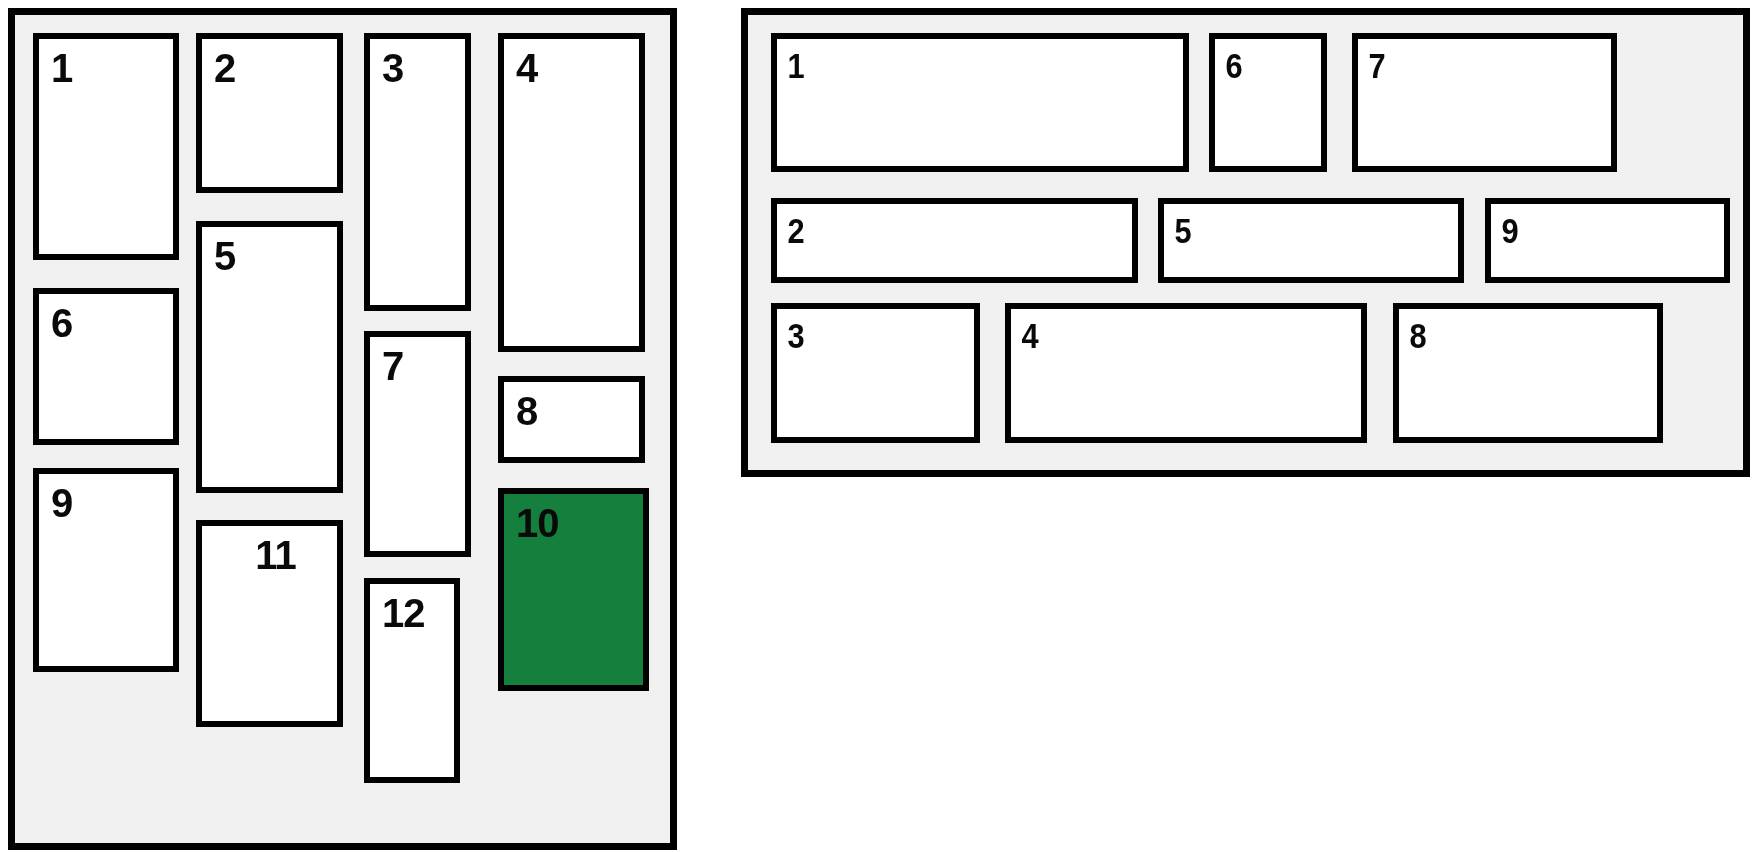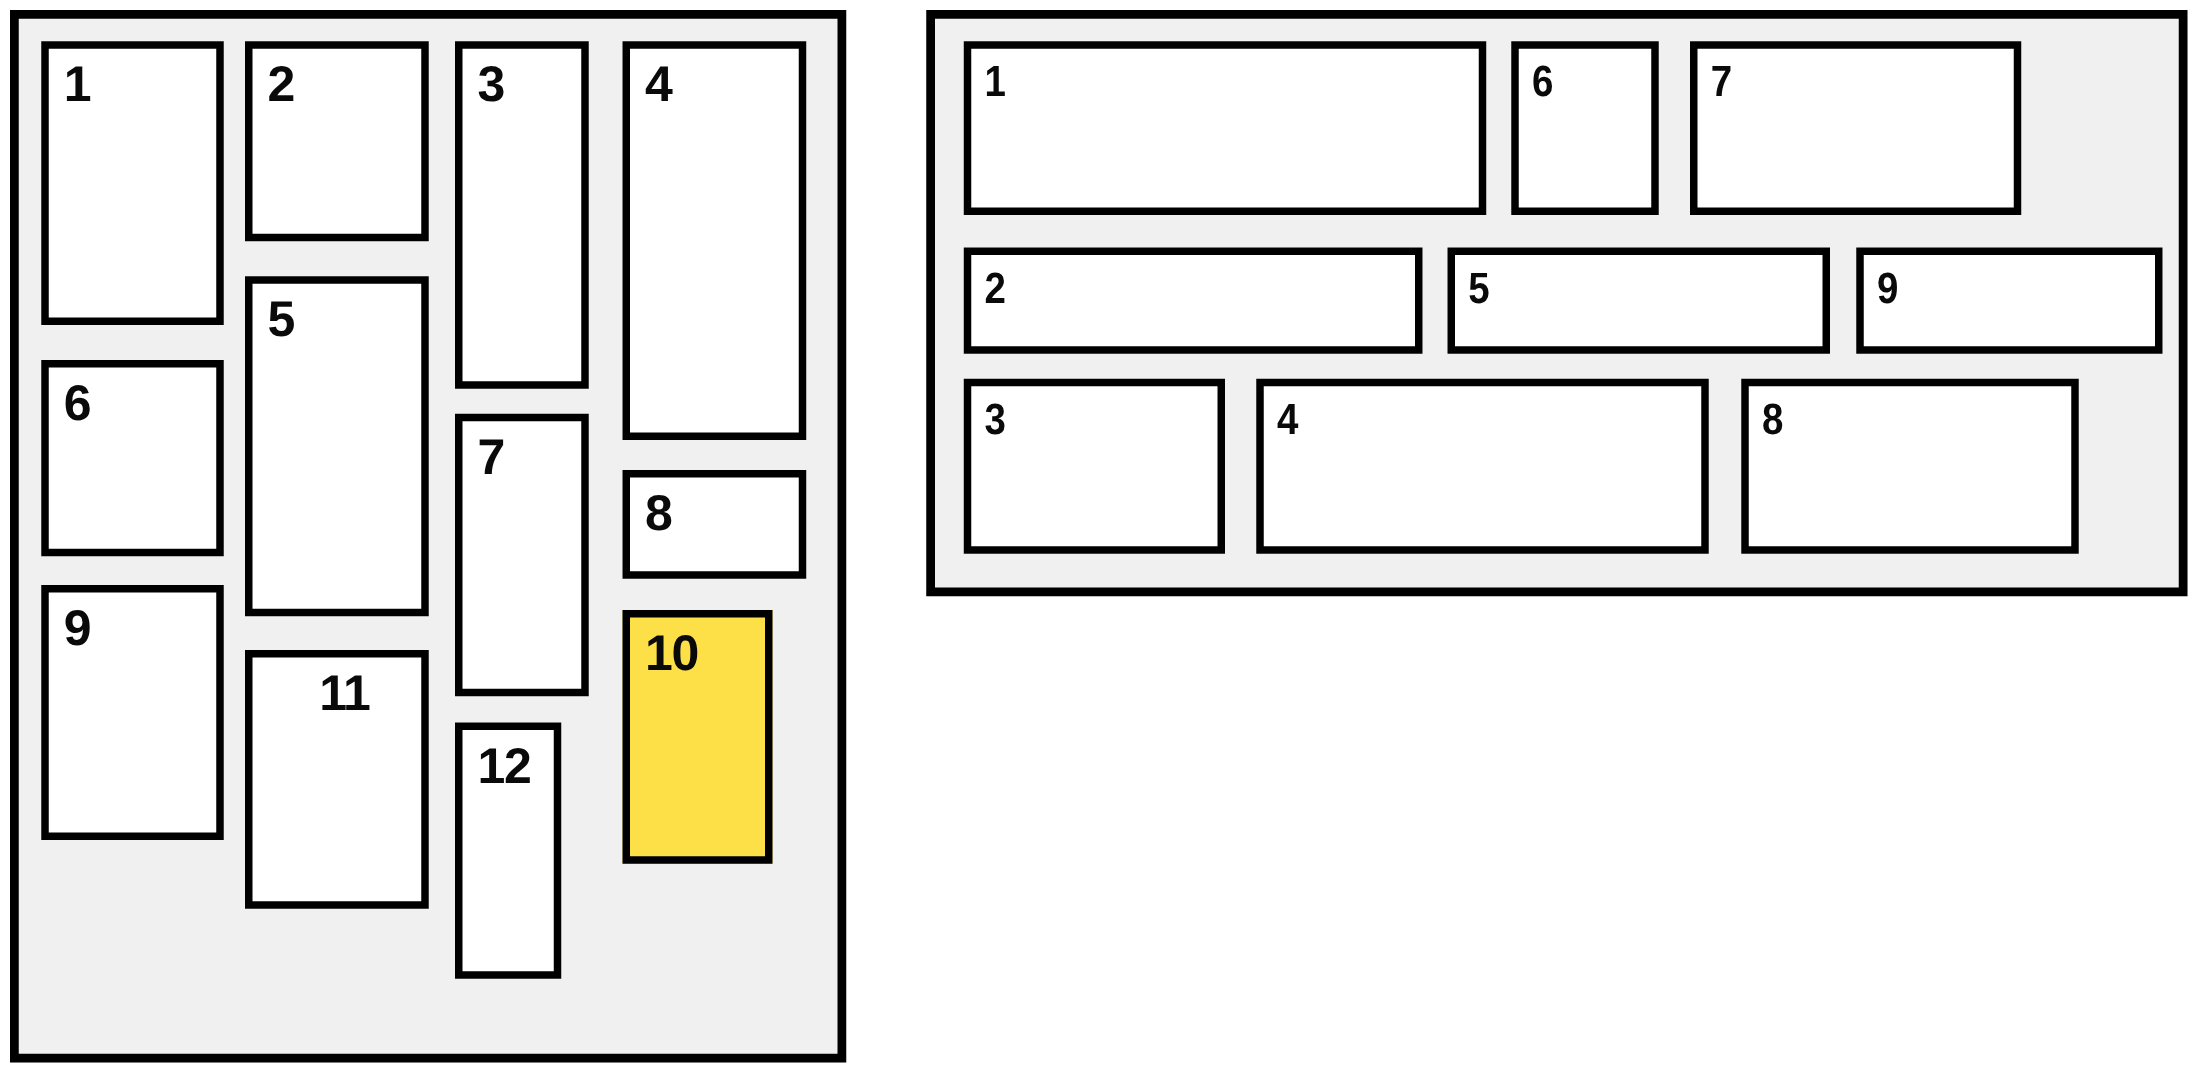--- a/index.html
+++ b/index.html
@@ -53,27 +53,27 @@
     </div>
     <div class="layout-box" style="left: 349px; top: 316px; width: 107px; height: 226px; background: rgb(255, 255, 255); border: 6px solid rgb(0, 0, 0);">
       <span class="box-number" style="font-size: 40px; color: rgb(10, 10, 10);">7</span>
     </div>
     <div class="layout-box" style="left: 483px; top: 361px; width: 147px; height: 87px; background: rgb(255, 255, 255); border: 6px solid rgb(0, 0, 0);">
       <span class="box-number" style="font-size: 40px; color: rgb(10, 10, 10);">8</span>
     </div>
     <div class="layout-box" style="left: 18px; top: 453px; width: 146px; height: 204px; background: rgb(255, 255, 255); border: 6px solid rgb(0, 0, 0);">
       <span class="box-number" style="font-size: 40px; color: rgb(10, 10, 10);">9</span>
     </div>
-    <div class="layout-box" style="left: 483px; top: 473px; width: 120px; height: 203px; background: #fde047; border: 6px solid rgb(0, 0, 0);">
+    <div class="layout-box" style="left: 483px; top: 473px; width: 151px; height: 203px; background: #15803d; border: 6px solid rgb(0, 0, 0);">
       <span class="box-number" style="font-size: 40px; color: rgb(10, 10, 10);">10</span>
     </div>
     <div class="layout-box" style="left: 181px; top: 505px; width: 147px; height: 207px; background: rgb(255, 255, 255); border: 6px solid rgb(0, 0, 0); text-align: center;">
       <span class="box-number" style="font-size: 40px; color: rgb(10, 10, 10);">11</span>
     </div>
-    <div class="layout-box" style="left: 349px; top: 563px; width: 85px; height: 205px; background: rgb(255, 255, 255); border: 6px solid rgb(0, 0, 0);">
+    <div class="layout-box" style="left: 349px; top: 563px; width: 96px; height: 205px; background: rgb(255, 255, 255); border: 6px solid rgb(0, 0, 0);">
       <span class="box-number" style="font-size: 40px; color: rgb(10, 10, 10);">12</span>
     </div>
   </section>
 
 <section class="panel rows" id="panel-right" style="left: 741px; top: 8px; width: 1009px; height: 469px; background: rgb(240, 240, 240); border: 7px solid rgb(0, 0, 0);">
     <div class="layout-box" style="left: 23px; top: 18px; width: 418px; height: 139px; background: rgb(255, 255, 255); border: 6px solid rgb(0, 0, 0);">
       <span class="box-number" style="font-size: 35px; color: rgb(10, 10, 10);">1</span>
     </div>
     <div class="layout-box" style="left: 23px; top: 183px; width: 367px; height: 85px; background: rgb(255, 255, 255); border: 6px solid rgb(0, 0, 0);">
       <span class="box-number" style="font-size: 35px; color: rgb(10, 10, 10);">2</span>

